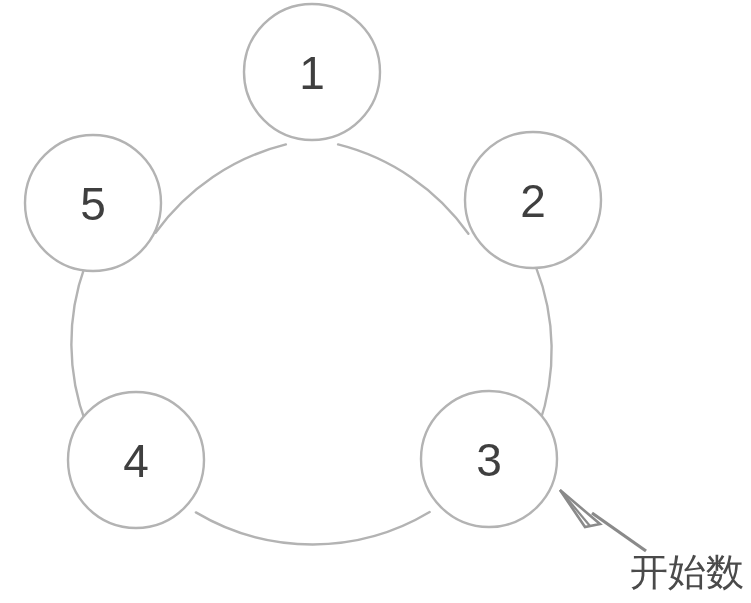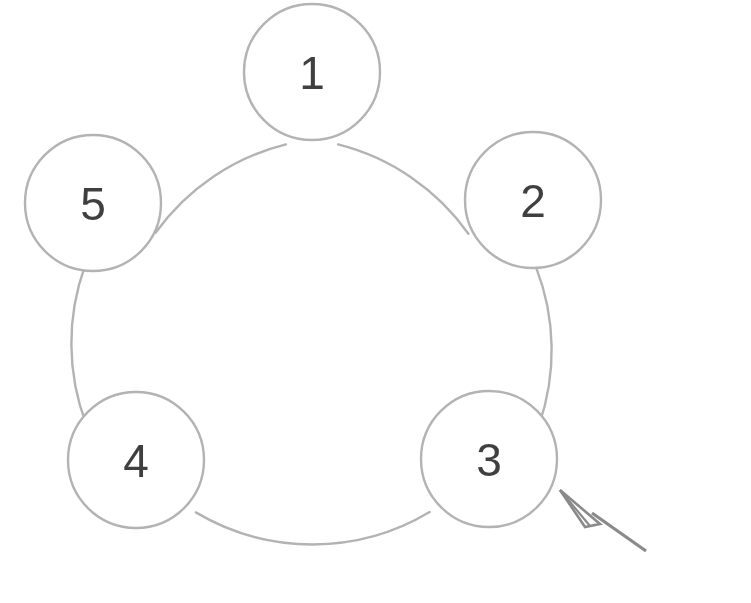--- a/index.html
+++ b/index.html
@@ -117,14 +117,15 @@
       </g>
     </g>
 
     <g>
       <line class="pointer-shaft" x1="646" y1="551" x2="592" y2="513"></line>
       <path class="pointer-head" d="M 560 490 L 600 524 L 585 527 Z"></path>
       <path class="pointer-head-spine" d="M 560 490 L 590 526"></path>
     </g>
   </svg>
 
+  <div id="annotation-text">开始数</div>
 
 </div>
 
 </body></html>

